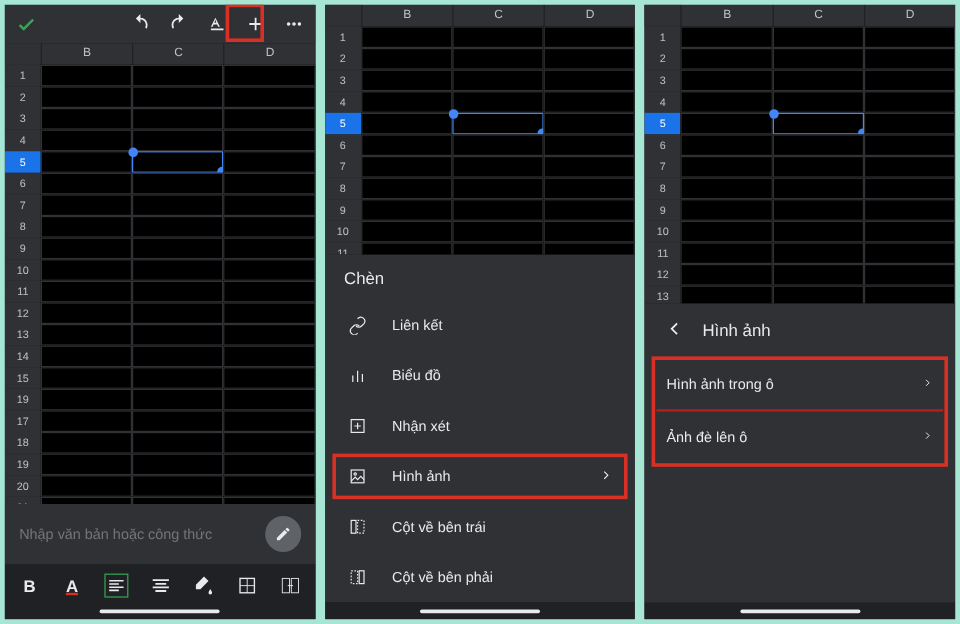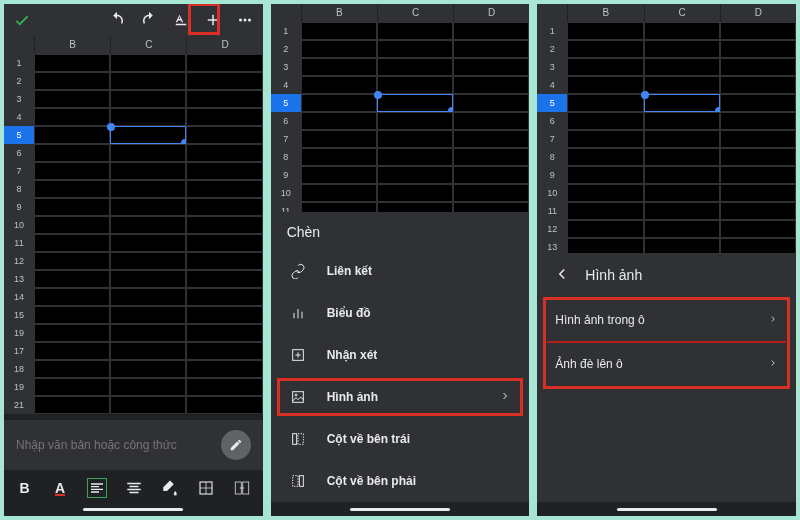--- a/index.html
+++ b/index.html
@@ -153,21 +153,20 @@
   }
   .menu-title svg{width:18px;height:18px;fill:#e8eaed;}
   .menu-item {
     display:flex;
     align-items:center;
     gap:20px;
     padding:12px 18px;
     font-size:12px;
     color:#e8eaed;
     position:relative;
-    font-weight:bold;
   }
   .menu-item .m-icon{width:18px;height:18px;display:flex;align-items:center;justify-content:center;}
   .menu-item .m-icon svg{width:16px;height:16px;fill:none;stroke:#e8eaed;stroke-width:1.5;}
   .menu-item .chev{margin-left:auto;}
   .menu-item .chev svg{width:12px;height:12px;fill:#e8eaed;}
   .menu-item.hl::after{
     content:"";
     position:absolute;
     left:6px; right:6px; top:2px; bottom:2px;
     border:3px solid #d93025;
@@ -348,20 +347,26 @@
           <div class="cell"></div>
         </div>
         <div class="row">
           <div class="row-h">18</div>
           <div class="cell"></div>
           <div class="cell"></div>
           <div class="cell"></div>
         </div>
         <div class="row">
           <div class="row-h">19</div>
+          <div class="cell"></div>
+          <div class="cell"></div>
+          <div class="cell"></div>
+        </div>
+        <div class="row">
+          <div class="row-h">20</div>
           <div class="cell"></div>
           <div class="cell"></div>
           <div class="cell"></div>
         </div>
         <div class="row">
           <div class="row-h">21</div>
           <div class="cell"></div>
           <div class="cell"></div>
           <div class="cell"></div>
         </div>

